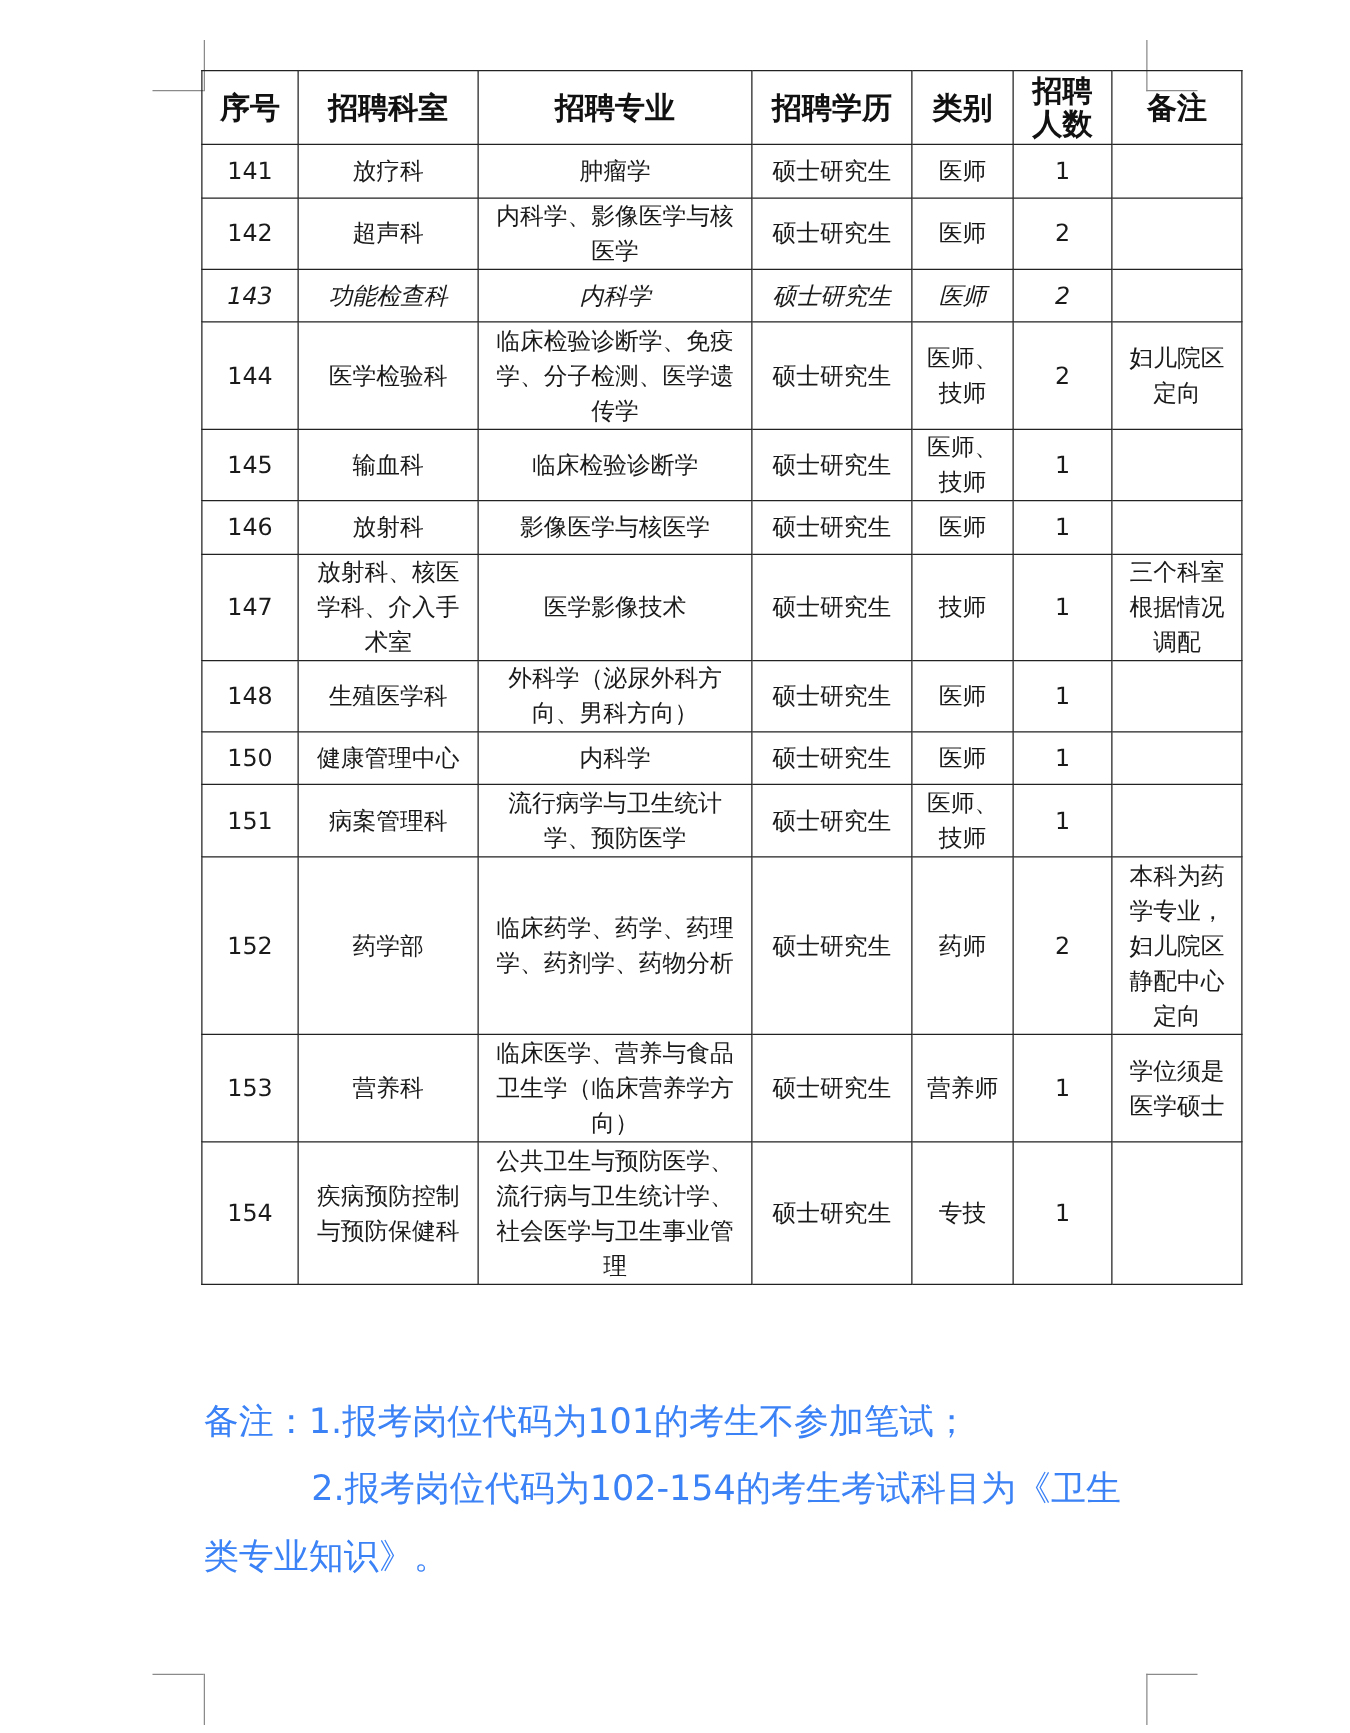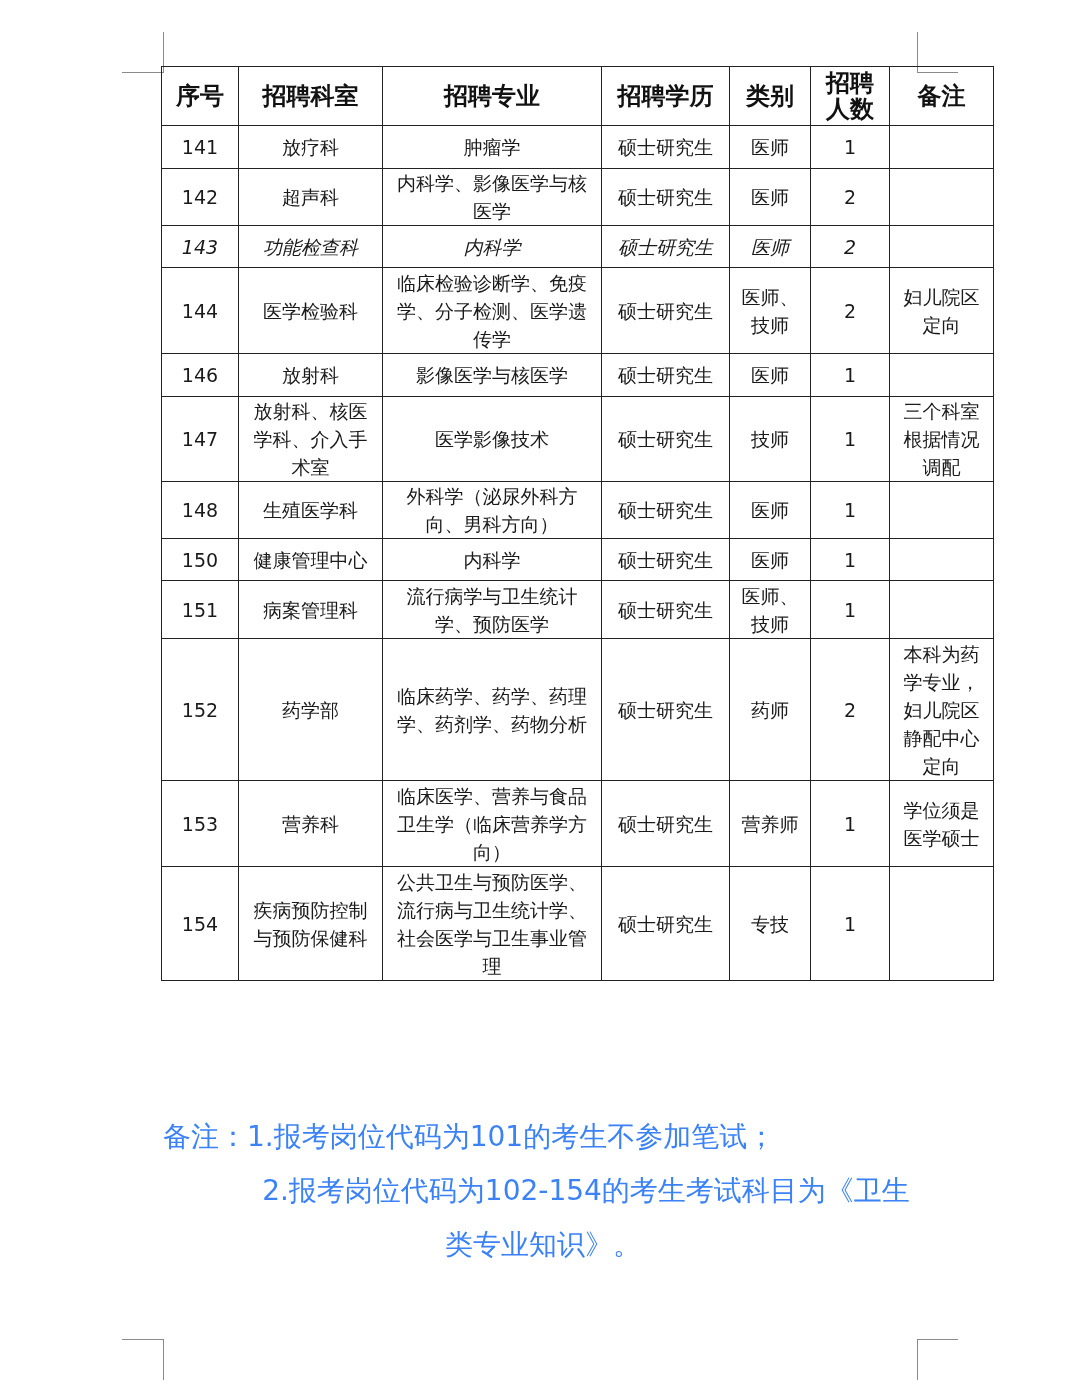--- a/index.html
+++ b/index.html
@@ -2,36 +2,36 @@
 <html><head>
 <meta charset="utf-8">
 <style>
   html, body { margin: 0; padding: 0; background: #ffffff; }
   body { width: 1080px; height: 1386px; position: relative; overflow: hidden;
          font-family: "DejaVu Sans", "Liberation Sans", sans-serif; color: #111; }
   .crop { position: absolute; background: #8a8a8a; }
   .crop.h { height: 1px; }
   .crop.v { width: 1px; }
   table.recruit {
-    position: absolute; left: 161px; top: 66px;
+    position: absolute; left: 161px; top: 56px;
     border-collapse: collapse; table-layout: fixed;
     width: 832px;
   }
   table.recruit td, table.recruit th {
     border: 1.3px solid #222;
     text-align: center; vertical-align: middle;
     padding: 0 6px; line-height: 28px;
     font-size: 19px; font-weight: normal; color: #1a1a1a;
     word-break: break-all;
   }
   table.recruit th { font-size: 24px; font-weight: bold; line-height: 28px; color: #111; }
   .notes { position: absolute; left: 163px; top: 1110px; width: 760px;
            font-size: 28px; color: #3b82f6; line-height: 54px; }
   .notes p { margin: 0; }
-  .notes .indent { text-indent: 86px; text-align: center; }
+  .notes .indent { text-indent: 86px; }
 </style>
 </head>
 <body>
 
 <div class="crop v" style="left:163px; top:32px; height:41px;"></div>
 <div class="crop h" style="left:122px; top:72px; width:41px;"></div>
 <div class="crop v" style="left:917px; top:32px; height:41px;"></div>
 <div class="crop h" style="left:917px; top:72px; width:41px;"></div>
 <div class="crop h" style="left:122px; top:1339px; width:41px;"></div>
 <div class="crop v" style="left:163px; top:1339px; height:41px;"></div>
@@ -91,20 +91,29 @@
         <td></td>
       </tr>
       <tr style="height: 86px;">
         <td>144</td>
         <td>医学检验科</td>
         <td>临床检验诊断学、免疫学、分子检测、医学遗传学</td>
         <td>硕士研究生</td>
         <td>医师、技师</td>
         <td>2</td>
         <td>妇儿院区定向</td>
+      </tr>
+      <tr style="height: 57px;">
+        <td>145</td>
+        <td>输血科</td>
+        <td>临床检验诊断学</td>
+        <td>硕士研究生</td>
+        <td>医师、技师</td>
+        <td>1</td>
+        <td></td>
       </tr>
       <tr style="height: 43px;">
         <td>146</td>
         <td>放射科</td>
         <td>影像医学与核医学</td>
         <td>硕士研究生</td>
         <td>医师</td>
         <td>1</td>
         <td></td>
       </tr>

